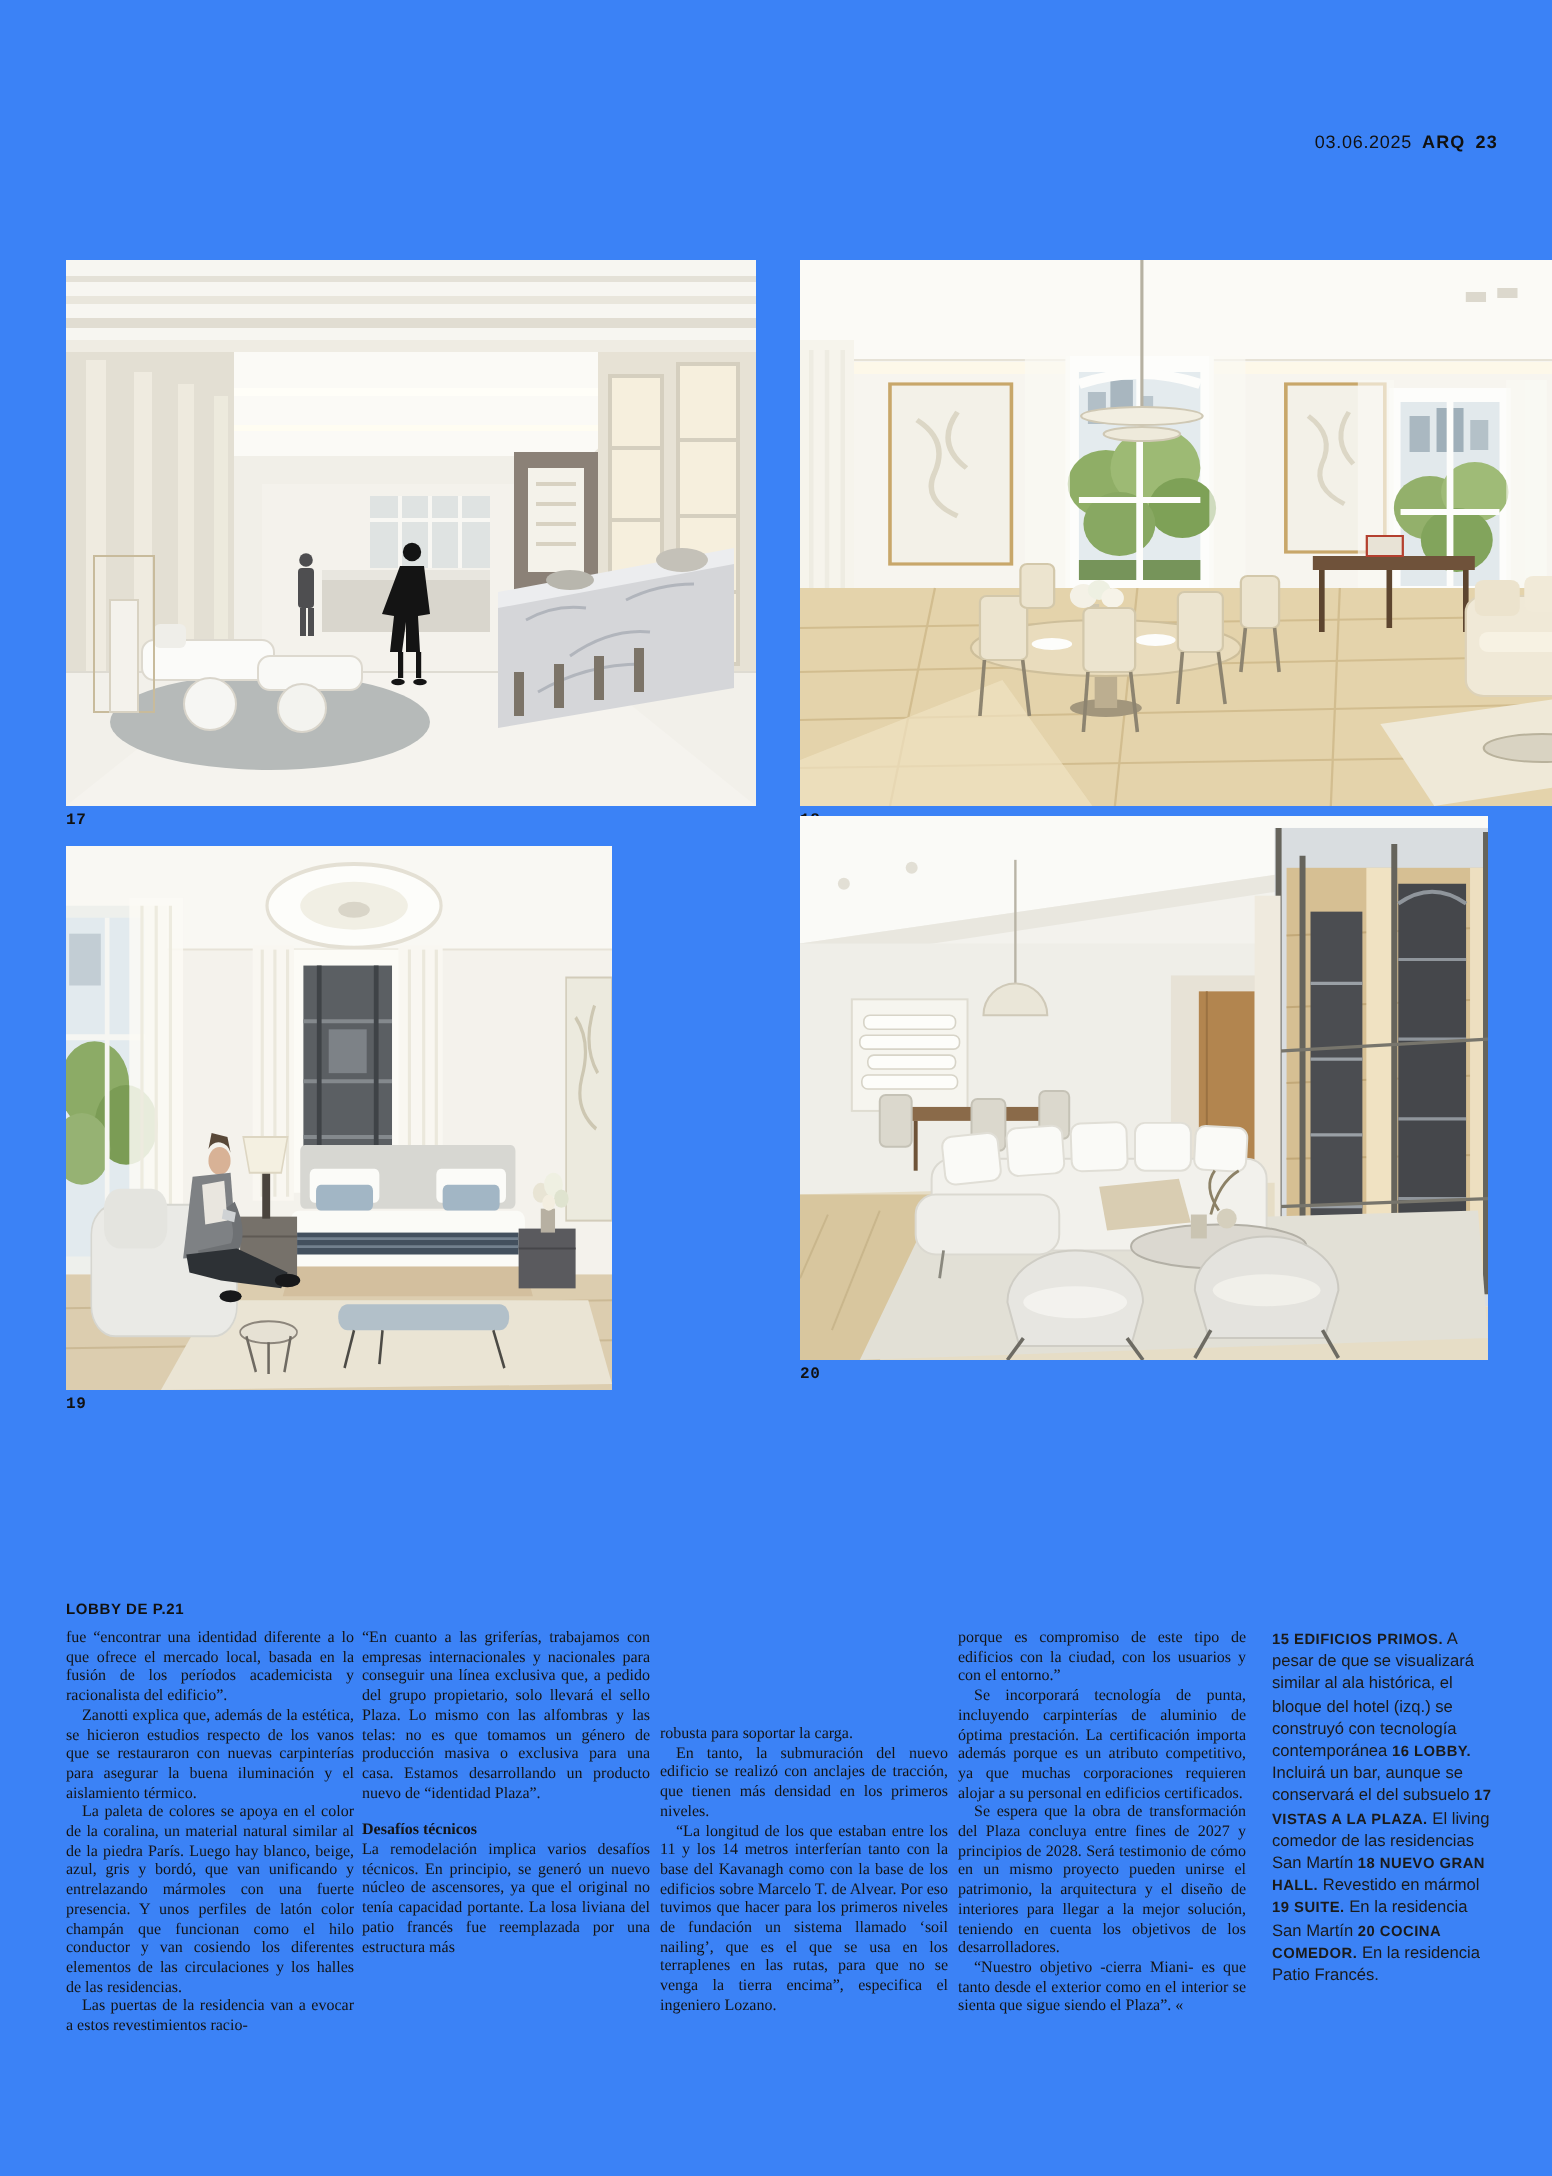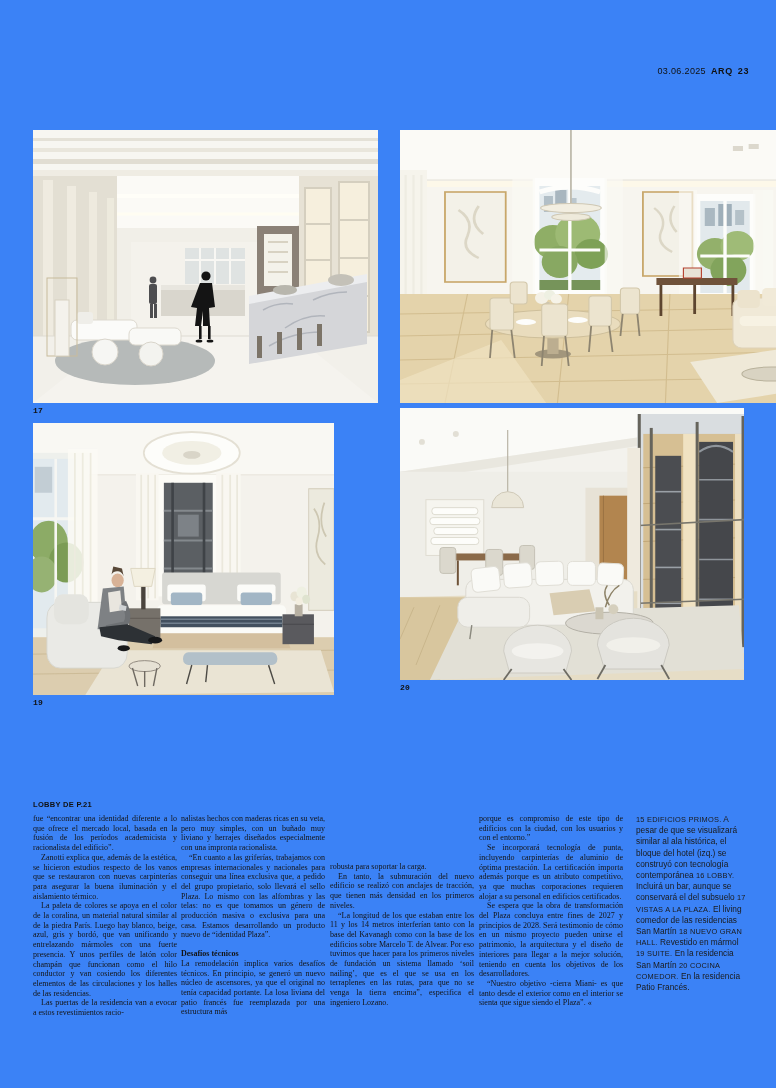--- a/index.html
+++ b/index.html
@@ -6,42 +6,42 @@
   .page{position:relative;width:776px;height:1088px;background:#3b82f6;overflow:hidden;
         font-family:"Liberation Serif", serif;color:#141414;}
   
   .hdr{position:absolute;top:66px;right:27px;font-family:"Liberation Sans",sans-serif;
        font-size:9px;color:#111;letter-spacing:.35px;}
   .hdr .b{font-weight:bold;margin-left:5px;letter-spacing:.6px;}
   
   figure{position:absolute;margin:0;}
   .fig17{left:33px;top:130px;width:345px;}
   .fig18{left:400px;top:130px;width:388px;}
-  .fig19{left:33px;top:423px;width:301px;}
+  .fig19{left:33px;top:423px;width:273px;}
   .fig20{left:400px;top:408px;width:344px;}
   figure svg{display:block;width:100%;}
   .row1 svg{height:273px;} .row2 svg{height:272px;}
   figcaption{font-family:Liberation Mono, monospace;font-weight:bold;font-size:8px;
              color:#111;margin-top:3px;letter-spacing:.3px;}
   
   .kicker{position:absolute;left:33px;top:800px;font-family:"Liberation Sans",sans-serif;
           font-weight:bold;font-size:7.5px;letter-spacing:.3px;color:#111;}
   .article-col{position:absolute;top:814px;width:144px;font-size:8px;line-height:9.7px;
                text-align:justify;hyphens:auto;-webkit-hyphens:auto;}
   .article-col p{margin:0;}
   .article-col p + p{text-indent:8px;}
   .article-col h3{margin:9px 0 0 0;font-size:8px;line-height:9.7px;font-weight:bold;}
   .article-col h3 + p{text-indent:0;}
   .c1{left:33px;} .c2{left:181px;} .c3{left:330px;margin-top:48px;} .c4{left:479px;}
   
   .captions{position:absolute;left:636px;top:814px;width:113px;
             font-family:"Liberation Sans",sans-serif;font-size:8.3px;line-height:11.2px;
             color:#1a1a1a;text-align:left;}
   .captions p{margin:0;}
-  .cap-b{font-weight:normal;font-size:7.4px;letter-spacing:.25px;}
+  .cap-b{font-weight:bold;font-size:7.4px;letter-spacing:.25px;}
 </style>
 </head>
 <body>
 
 <div class="page">
 
   <div class="hdr">
     <span>03.06.2025</span><span class="b">ARQ</span><span class="b">23</span>
   </div>
 
@@ -462,21 +462,20 @@
   </figure>
 
   <div class="kicker">LOBBY DE P.21</div>
   <div class="article-col c1">
       <p>fue “encontrar una identidad diferente a lo que ofrece el mercado local, basada en la fusión de los períodos academicista y racionalista del edificio”.</p>
       <p>Zanotti explica que, además de la estética, se hicieron estudios respecto de los vanos que se restauraron con nuevas carpinterías para asegurar la buena iluminación y el aislamiento térmico.</p>
       <p>La paleta de colores se apoya en el color de la coralina, un material natural similar al de la piedra París. Luego hay blanco, beige, azul, gris y bordó, que van unificando y entrelazando mármoles con una fuerte presencia. Y unos perfiles de latón color champán que funcionan como el hilo conductor y van cosiendo los diferentes elementos de las circulaciones y los halles de las residencias.</p>
       <p>Las puertas de la residencia van a evocar a estos revestimientos racio-</p>
     </div>
   <div class="article-col c2">
-      <p>nalistas hechos con maderas ricas en su veta, pero muy simples, con un buñado muy liviano y herrajes diseñados especialmente con una impronta racionalista.</p>
       <p>“En cuanto a las griferías, trabajamos con empresas internacionales y nacionales para conseguir una línea exclusiva que, a pedido del grupo propietario, solo llevará el sello Plaza. Lo mismo con las alfombras y las telas: no es que tomamos un género de producción masiva o exclusiva para una casa. Estamos desarrollando un producto nuevo de “identidad Plaza”.</p>
       <h3>Desafíos técnicos</h3>
       <p>La remodelación implica varios desafíos técnicos. En principio, se generó un nuevo núcleo de ascensores, ya que el original no tenía capacidad portante. La losa liviana del patio francés fue reemplazada por una estructura más</p>
     </div>
   <div class="article-col c3">
       <p>robusta para soportar la carga.</p>
       <p>En tanto, la submuración del nuevo edificio se realizó con anclajes de tracción, que tienen más densidad en los primeros niveles.</p>
       <p>“La longitud de los que estaban entre los 11 y los 14 metros interferían tanto con la base del Kavanagh como con la base de los edificios sobre Marcelo T. de Alvear. Por eso tuvimos que hacer para los primeros niveles de fundación un sistema llamado ‘soil nailing’, que es el que se usa en los terraplenes en las rutas, para que no se venga la tierra encima”, especifica el ingeniero Lozano.</p>
     </div>
   <div class="article-col c4">

